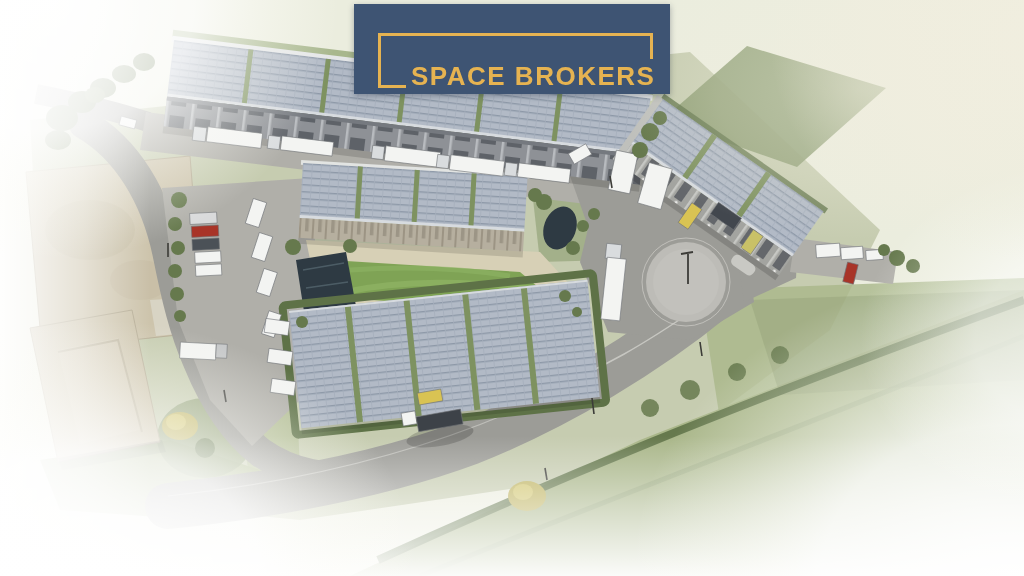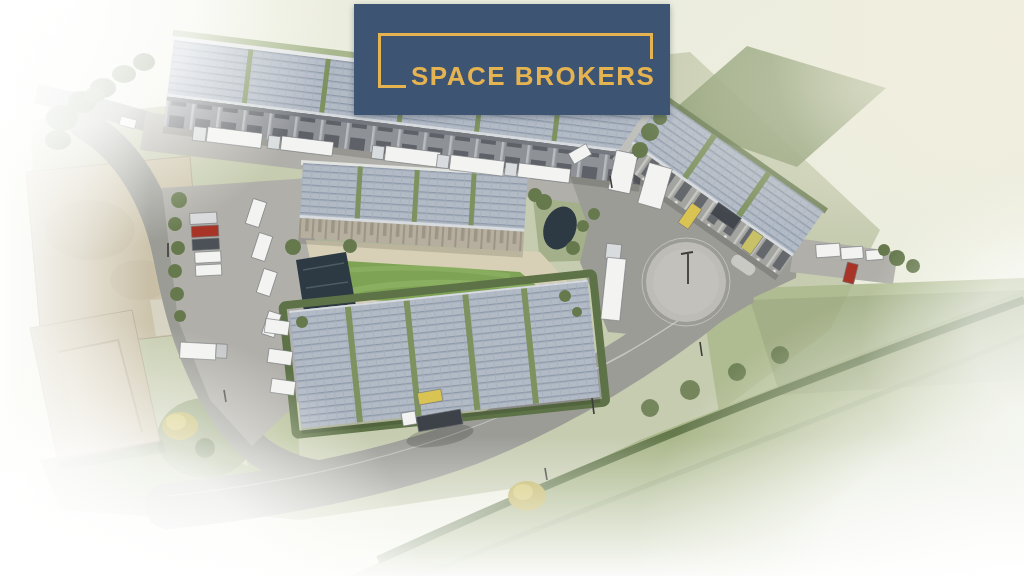--- a/index.html
+++ b/index.html
@@ -1,20 +1,20 @@
 <!DOCTYPE html>
 <html style="--navy: #3E5473; --gold: #E6B351; --haze: #EBEDDE; --ground: #C6CCB0; --road: #9C9C97; --apron: #B0AFA9; --roundabout: #BDBCB7; --solar: #B2BAC6; --solar-line: #8E99A8; --panel-divider: #7E9260; --facade-gray: #8E9196; --facade-dark: #5E6268; --facade-beige: #B6AF9F; --tan: #CDC4AC; --hedge: #5E7247; --tree: #66794D; --lawn: #7FA355; --pond: #2E3A43; --field: #A9B689; --field-dark: #8C9C72; --path-beige: #D7D0B6; --vehicle-white: #F3F4F2; --van-yellow: #D9C353; --car-red: #A83428; --vehicle-dark: #42474E;"><head>
 <meta charset="utf-8">
 <style>
   html,body{margin:0;padding:0;background:#ffffff;}
   #stage{position:relative;width:1024px;height:576px;overflow:hidden;
          font-family:"Liberation Sans",sans-serif;background:var(--haze,#EBEDDE);}
   #render{position:absolute;left:0;top:0;}
   
-  #banner{position:absolute;left:354px;top:4px;width:316px;height:111px;
+  #banner{position:absolute;left:354px;top:4px;width:316px;height:90px;
           background:var(--navy,#3E5473);box-shadow:0 2px 6px rgba(30,40,60,.35);}
   #banner .frame{position:absolute;left:24px;top:29px;width:269px;height:49px;
           border:3px solid var(--gold,#E6B351);}
   #banner .brand{position:absolute;left:52px;top:55px;padding:2px 5px;
           background:var(--navy,#3E5473);color:var(--gold,#E6B351);
           font-weight:bold;font-size:26px;letter-spacing:1.5px;white-space:nowrap;}
 </style>
 </head>
 <body>
 

